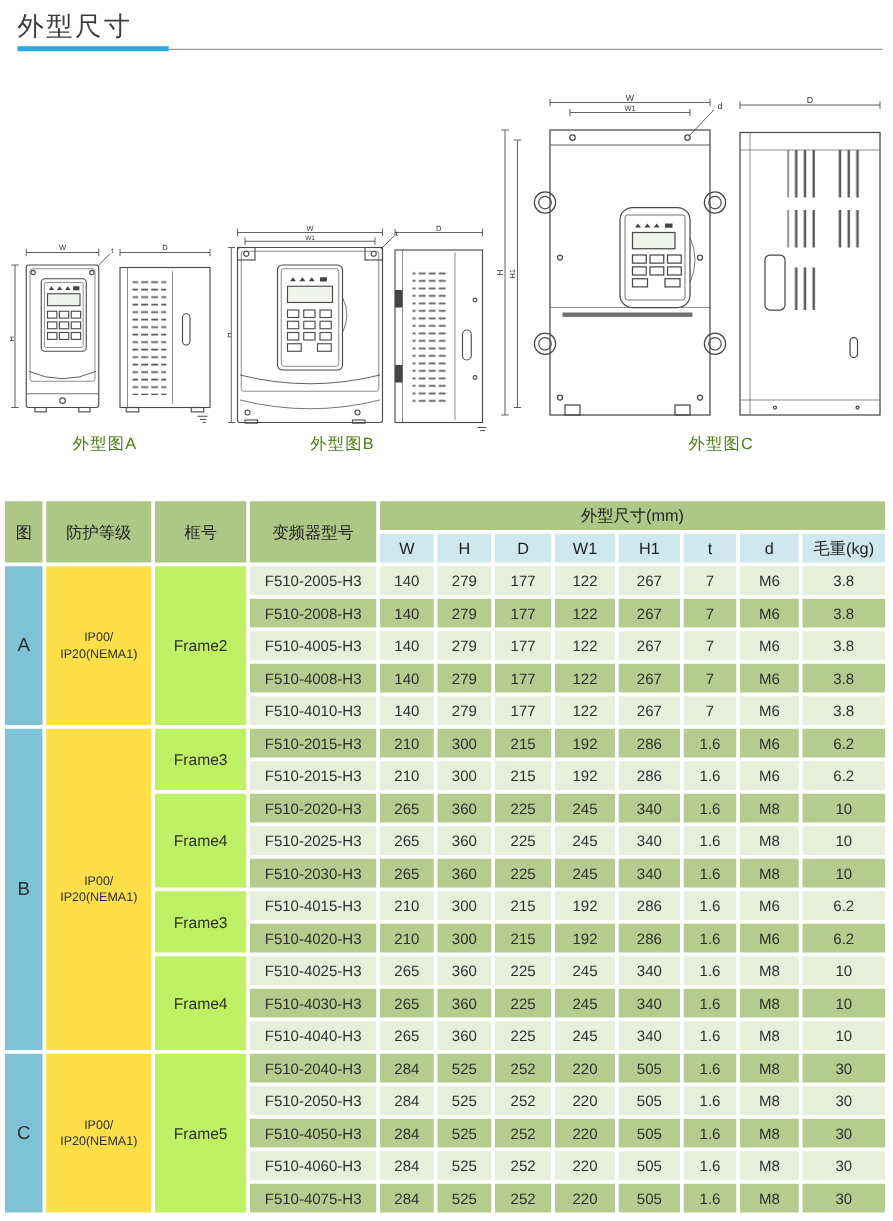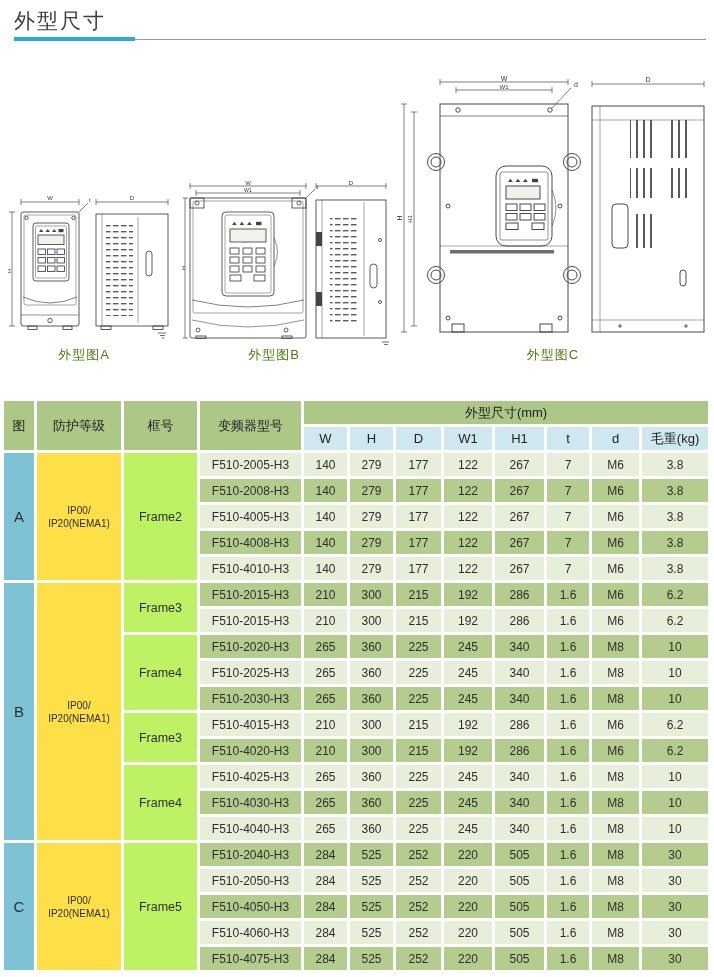--- a/index.html
+++ b/index.html
@@ -255,21 +255,21 @@
       <text x="108" y="14.5" text-anchor="middle" font-size="6">W1</text>
       <text x="178" y="13">d</text>
       <text x="252" y="8" text-anchor="middle">D</text>
       <text x="6" y="144" text-anchor="middle" transform="rotate(-90 6 144)">H</text>
       <text x="16" y="145" text-anchor="middle" font-size="6" transform="rotate(-90 16 145)">H1</text>
     </g>
   </svg>
 
   <div class="caption" style="left:29px">外型图A</div>
   <div class="caption" style="left:219px">外型图B</div>
-  <div class="caption" style="left:498px">外型图C</div>
+  <div class="caption" style="left:522px">外型图C</div>
 
   <table class="dims">
     <colgroup>
       <col style="width:30px">
         <col style="width:84px">
         <col style="width:73px">
         <col style="width:101px">
       <col style="width:43px">
         <col style="width:43px">
         <col style="width:45px">

